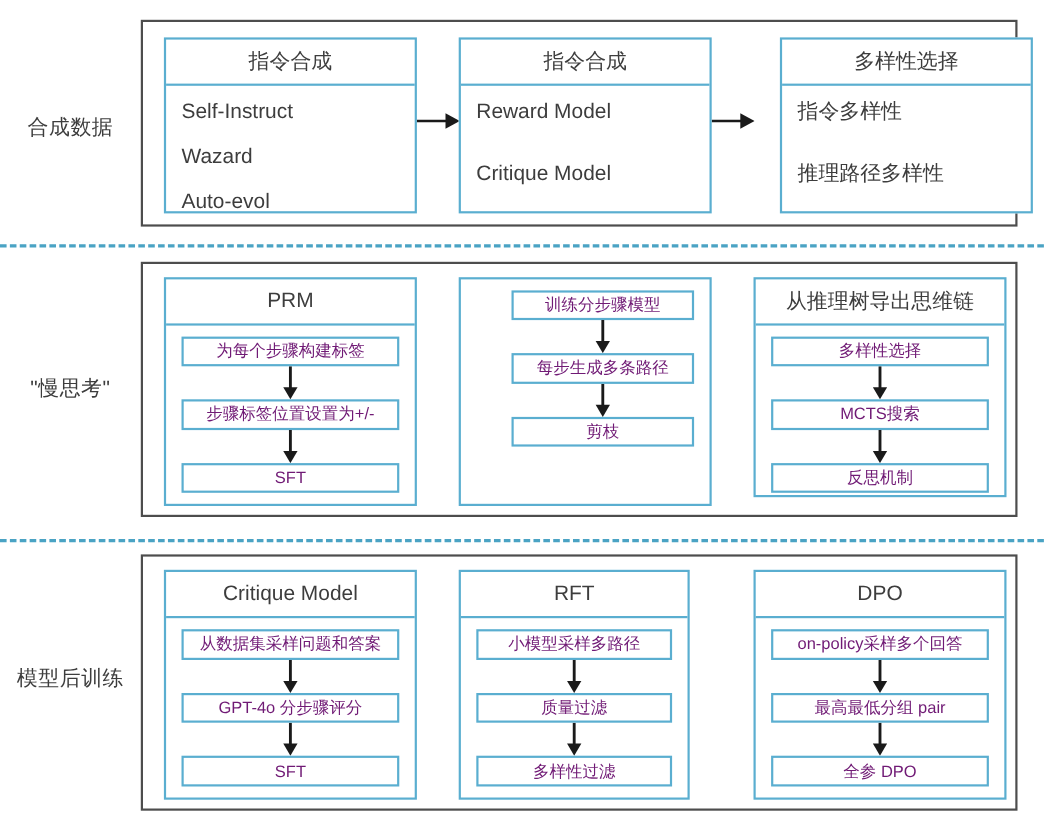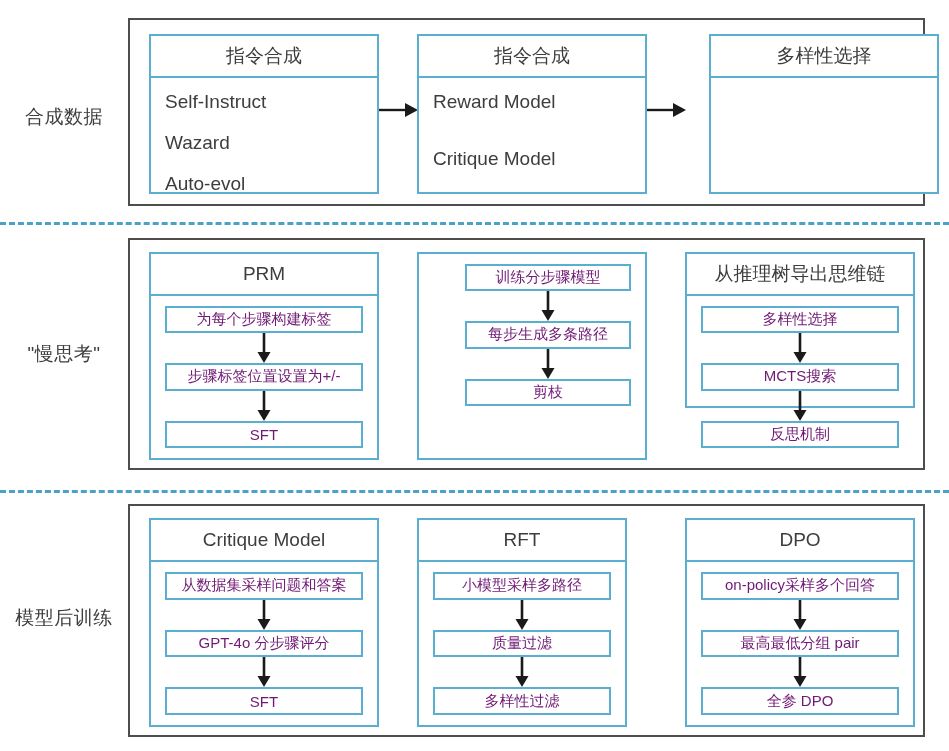--- a/index.html
+++ b/index.html
@@ -174,20 +174,24 @@
 
       <div class="h-arrow" style="left:517px; top:79px; width:39px;">
         <svg width="39" height="22" viewBox="0 0 39 22">
           <line x1="0" y1="11" x2="27" y2="11" stroke="#1a1a1a" stroke-width="2.4"></line>
           <polygon points="26,4 39,11 26,18" fill="#1a1a1a"></polygon>
         </svg>
       </div>
 
       <div class="card" style="left:555px; top:14px; width:230px; height:160px;margin-left:24px;">
         <div class="card-header">多样性选择</div>
+        <div class="card-body list spaced" style="height:116px;">
+          <div class="list-item">指令多样性</div>
+          <div class="list-item">推理路径多样性</div>
+        </div>
       </div>
 
     </div>
   </div>
 
   <div class="divider" style="top:222px;"></div>
 
   <div class="row-label" style="top:343px;">"慢思考"</div>
 
   <div class="section" style="top:238px; height:232px;">
@@ -227,21 +231,21 @@
           <div class="flow-arrow">
             <svg width="16" height="30" viewBox="0 0 16 30">
               <line x1="8" y1="0" x2="8" y2="20" stroke="#1a1a1a" stroke-width="2.6"></line>
               <polygon points="1.5,19 14.5,19 8,30" fill="#1a1a1a"></polygon>
             </svg>
           </div>
           <div class="flow-step">剪枝</div>
         </div>
       </div>
 
-      <div class="card" style="left:555px; top:12px; width:230px; height:156px;">
+      <div class="card" style="left:555px; top:12px; width:230px; height:200px;">
         <div class="card-header">从推理树导出思维链</div>
         <div class="card-body flow" style="height:164px;">
           <div class="flow-step">多样性选择</div>
           <div class="flow-arrow">
             <svg width="16" height="30" viewBox="0 0 16 30">
               <line x1="8" y1="0" x2="8" y2="20" stroke="#1a1a1a" stroke-width="2.6"></line>
               <polygon points="1.5,19 14.5,19 8,30" fill="#1a1a1a"></polygon>
             </svg>
           </div>
           <div class="flow-step">MCTS搜索</div>

